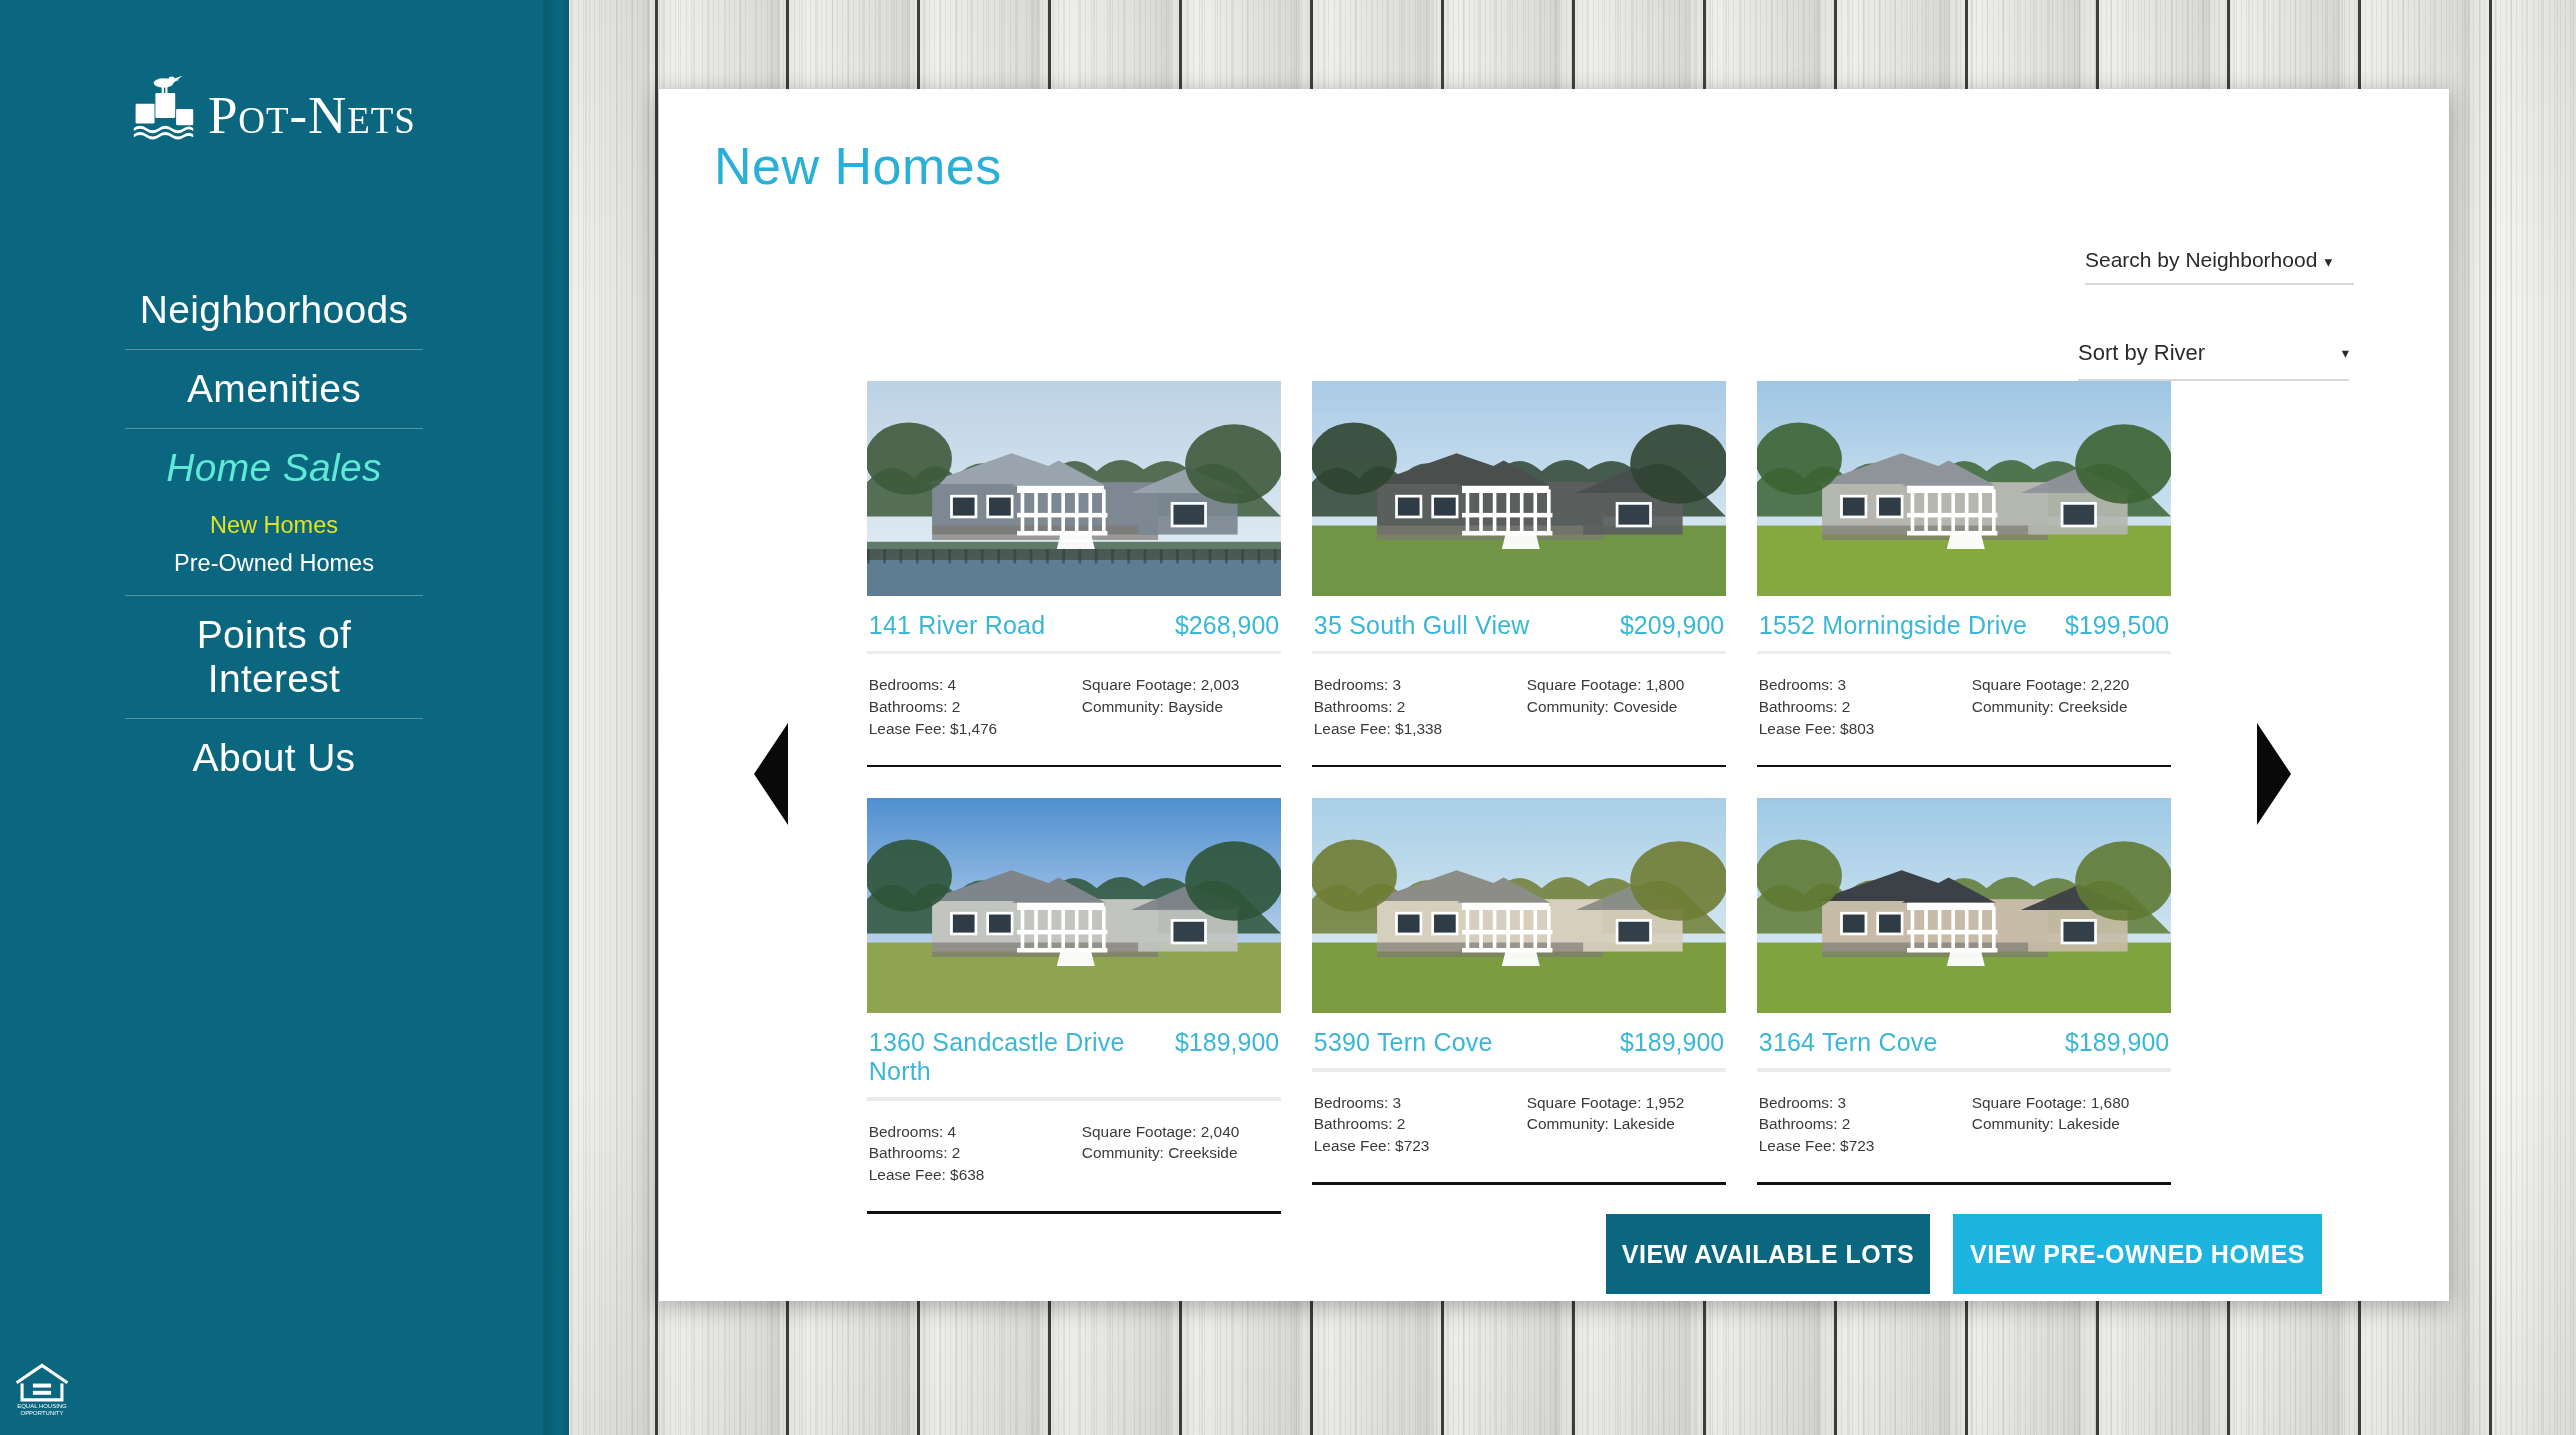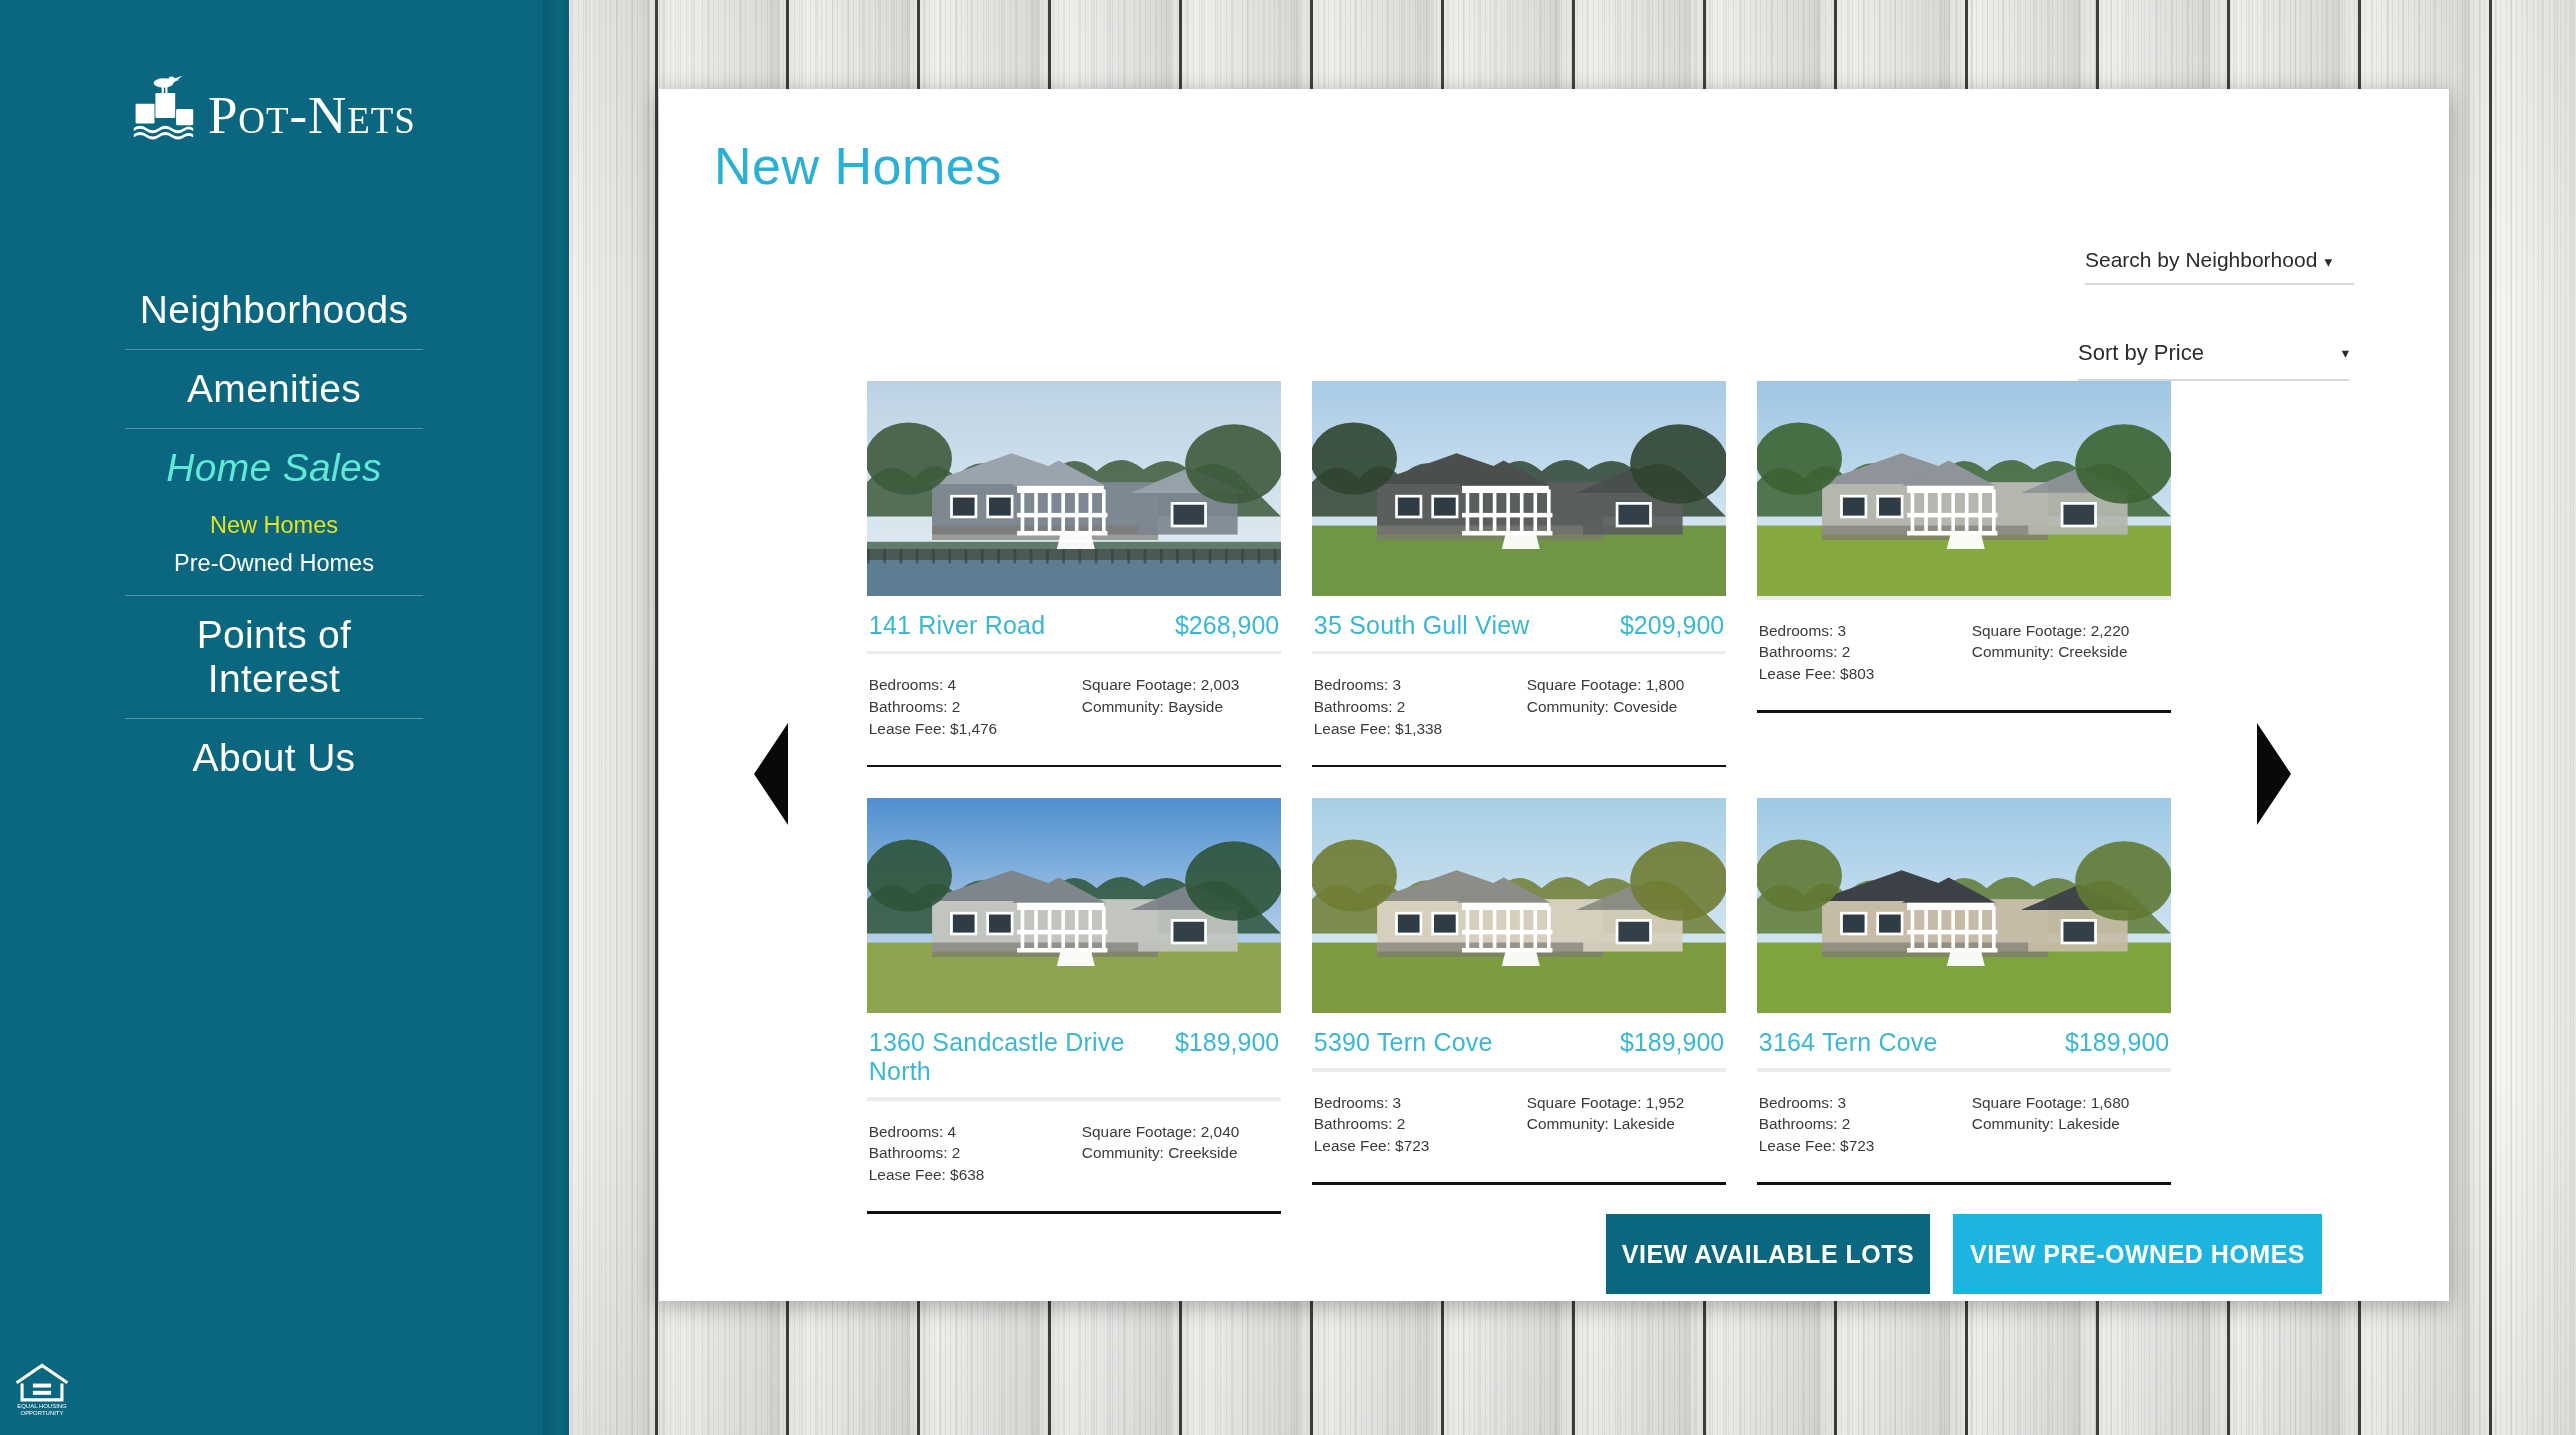--- a/index.html
+++ b/index.html
@@ -211,21 +211,21 @@
 
 <div id="panel">
 
   <div id="page-title">New Homes</div>
 
   <div class="dd" id="dd-neigh">
     <span class="dd-label">Search by Neighborhood</span><span class="caret">▾</span>
   </div>
 
   <div class="dd" id="dd-sort">
-    <span class="dd-label">Sort by Price</span>
+    <span class="dd-label">Sort by River</span>
     <span class="caret">▾</span>
   </div>
 
   <div id="grid">
   <div class="card">
     <div class="photo">
   <svg viewBox="0 0 458 238" preserveAspectRatio="none">
     <defs>
       <linearGradient id="g_waterfront-gray-home-photo" x1="0" y1="0" x2="0" y2="1">
         <stop offset="0%" stop-color="#bcd2e4"></stop>
@@ -430,20 +430,24 @@
     <rect x="95" y="129" width="24" height="20" fill="#2f3c46"></rect>
     <rect x="132" y="126" width="30" height="26" fill="#ffffff"></rect>
     <rect x="135" y="129" width="24" height="20" fill="#2f3c46"></rect>
     <rect x="336" y="134" width="40" height="28" fill="#ffffff"></rect>
     <rect x="339" y="137" width="34" height="22" fill="#33404a"></rect>
 
     <ellipse cx="406" cy="92" rx="54" ry="44" fill="#3c6333" opacity="0.9"></ellipse>
     <ellipse cx="46" cy="86" rx="48" ry="40" fill="#3c6333" opacity="0.9"></ellipse>
   </svg>
         </div>
+    <div class="card-head">
+      <span class="addr">1552 Morningside Drive</span>
+      <span class="price">$199,500</span>
+    </div>
     <div class="rule"></div>
     <div class="specs">
       <div class="col1">
         <div><span>Bedrooms:</span> <span>3</span></div>
         <div><span>Bathrooms:</span> <span>2</span></div>
         <div><span>Lease Fee:</span> <span>$803</span></div>
       </div>
       <div class="col2">
         <div><span>Square Footage:</span> <span>2,220</span></div>
         <div><span>Community:</span> <span>Creekside</span></div>

